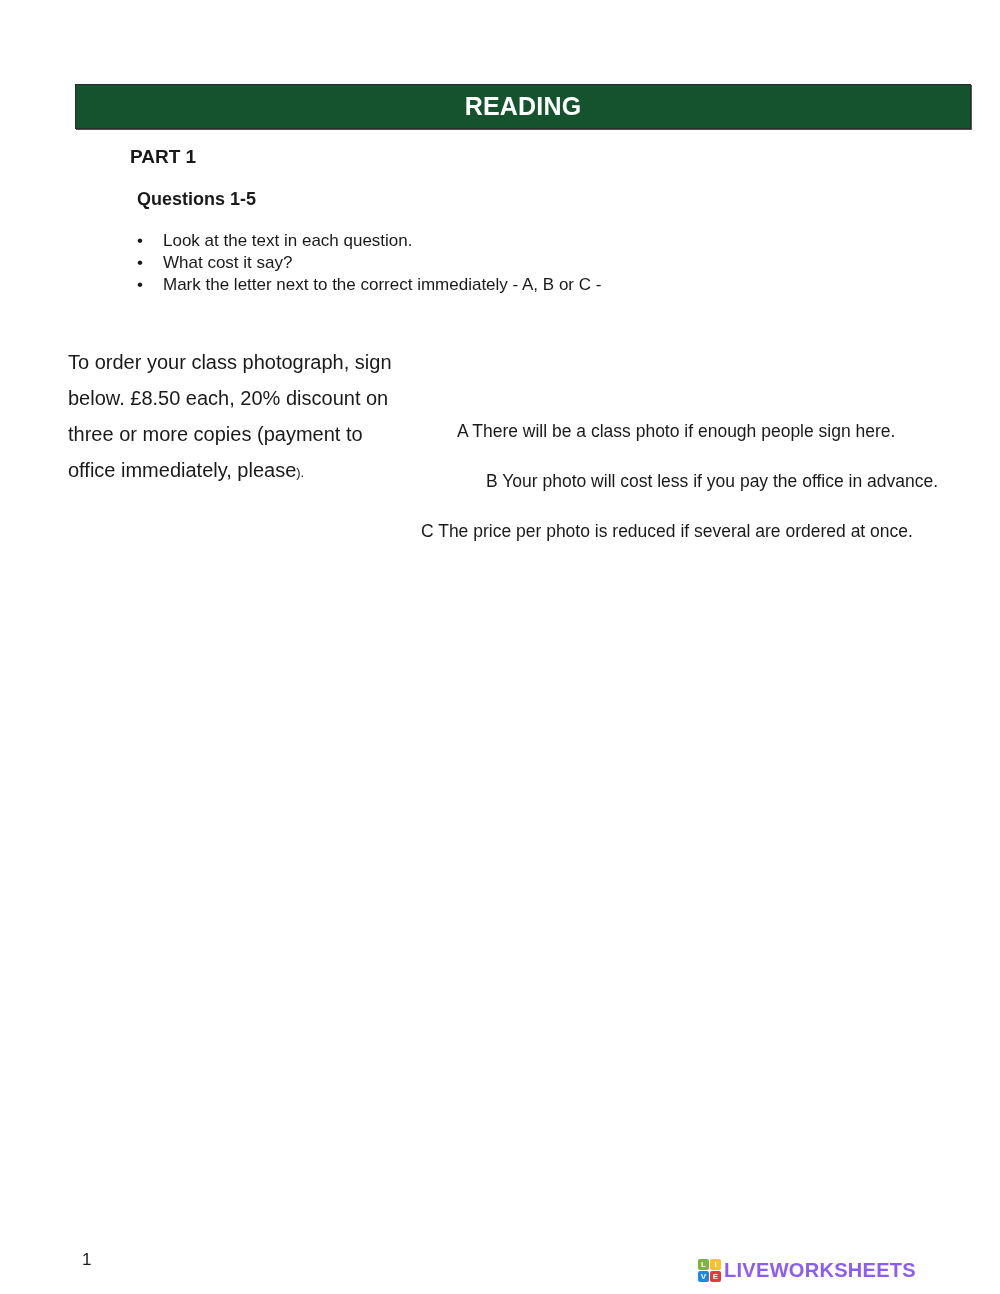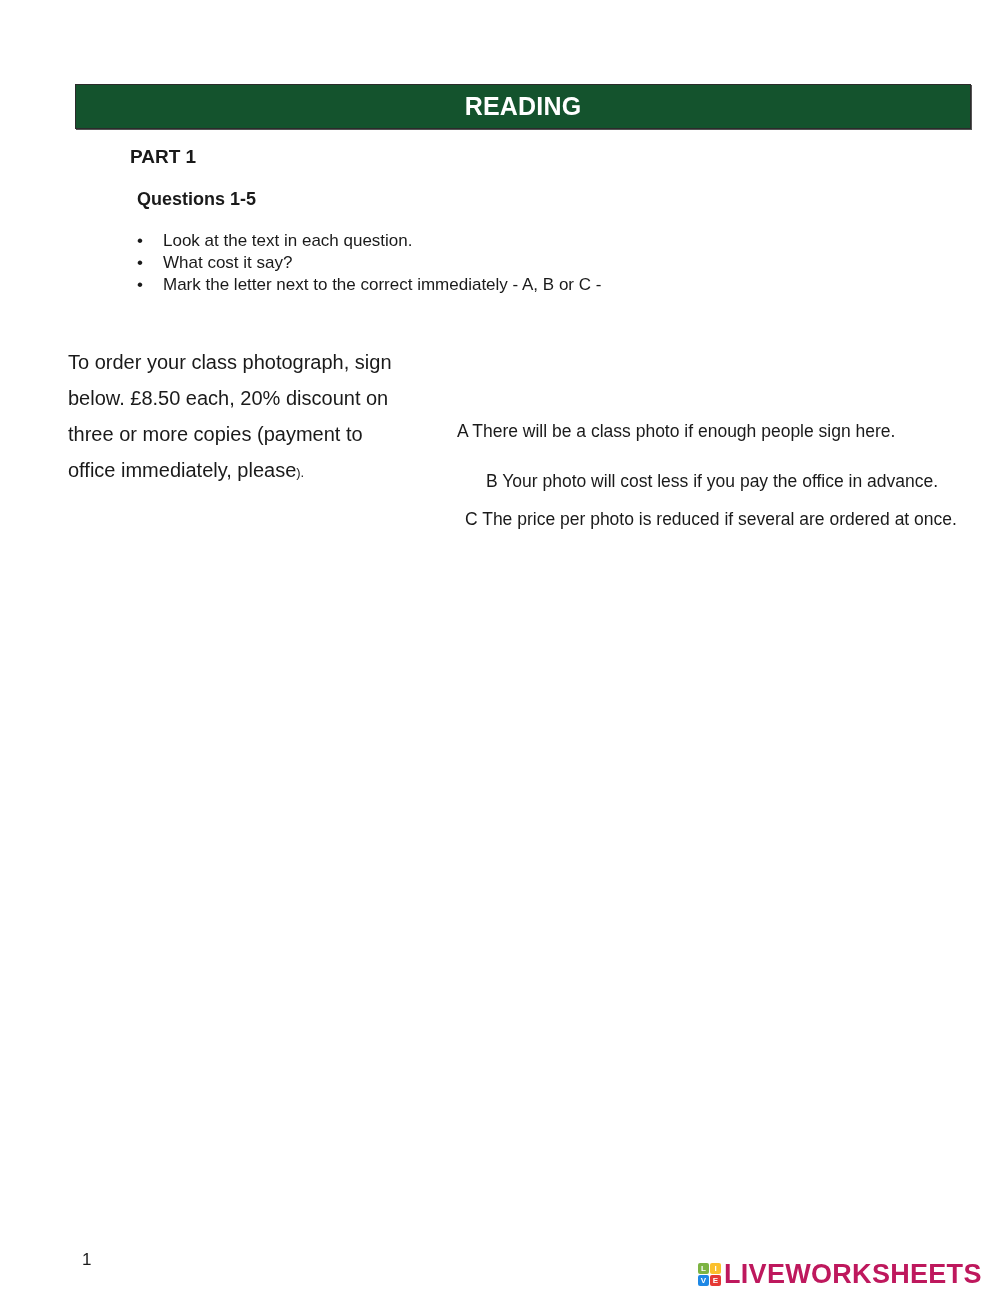--- a/index.html
+++ b/index.html
@@ -78,21 +78,21 @@
     }
     .notice .small { font-size: 13px; }
     .option {
       position: absolute;
       font-size: 17.5px;
       white-space: nowrap;
       text-align: right;
     }
     .opt-a { left: 457px; top: 421px; }
     .opt-b { left: 440px; top: 471px; margin-left: 46px; }
-    .opt-c { left: 421px; top: 509px; margin-left: 44px; }
+    .opt-c { left: 421px; top: 521px; }
     .page-number {
       position: absolute;
       left: 82px;
       top: 1250px;
       font-size: 17px;
     }
     .logo {
       position: absolute;
       left: 698px;
       top: 1259px;
@@ -113,23 +113,23 @@
       font-size: 8px;
       font-weight: bold;
       color: #fff;
       border-radius: 2px;
     }
     .lg-l { background: #7cb342; }
     .lg-i { background: #fbc02d; }
     .lg-v { background: #1e88e5; }
     .lg-e { background: #e53935; }
     .logo-text {
-      font-size: 27px;
+      font-size: 20px;
       font-weight: bold;
-      color: #be185d;
+      color: #8b5cf6;
       letter-spacing: 0.3px;
     }
   </style>
 </head>
 <body>
 
 <div class="banner">
   <span class="banner-title">READING</span>
 </div>
 

